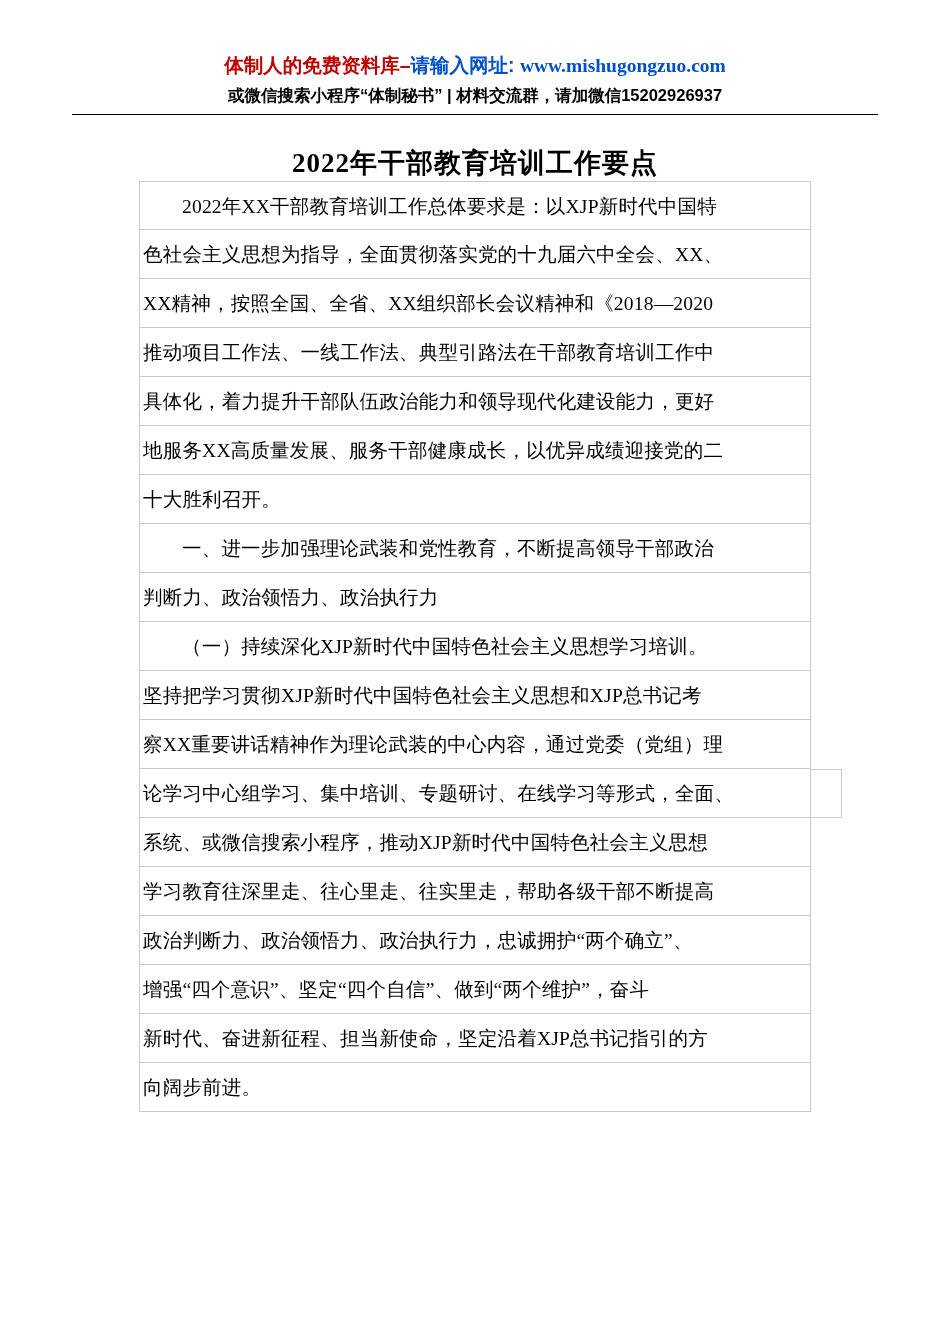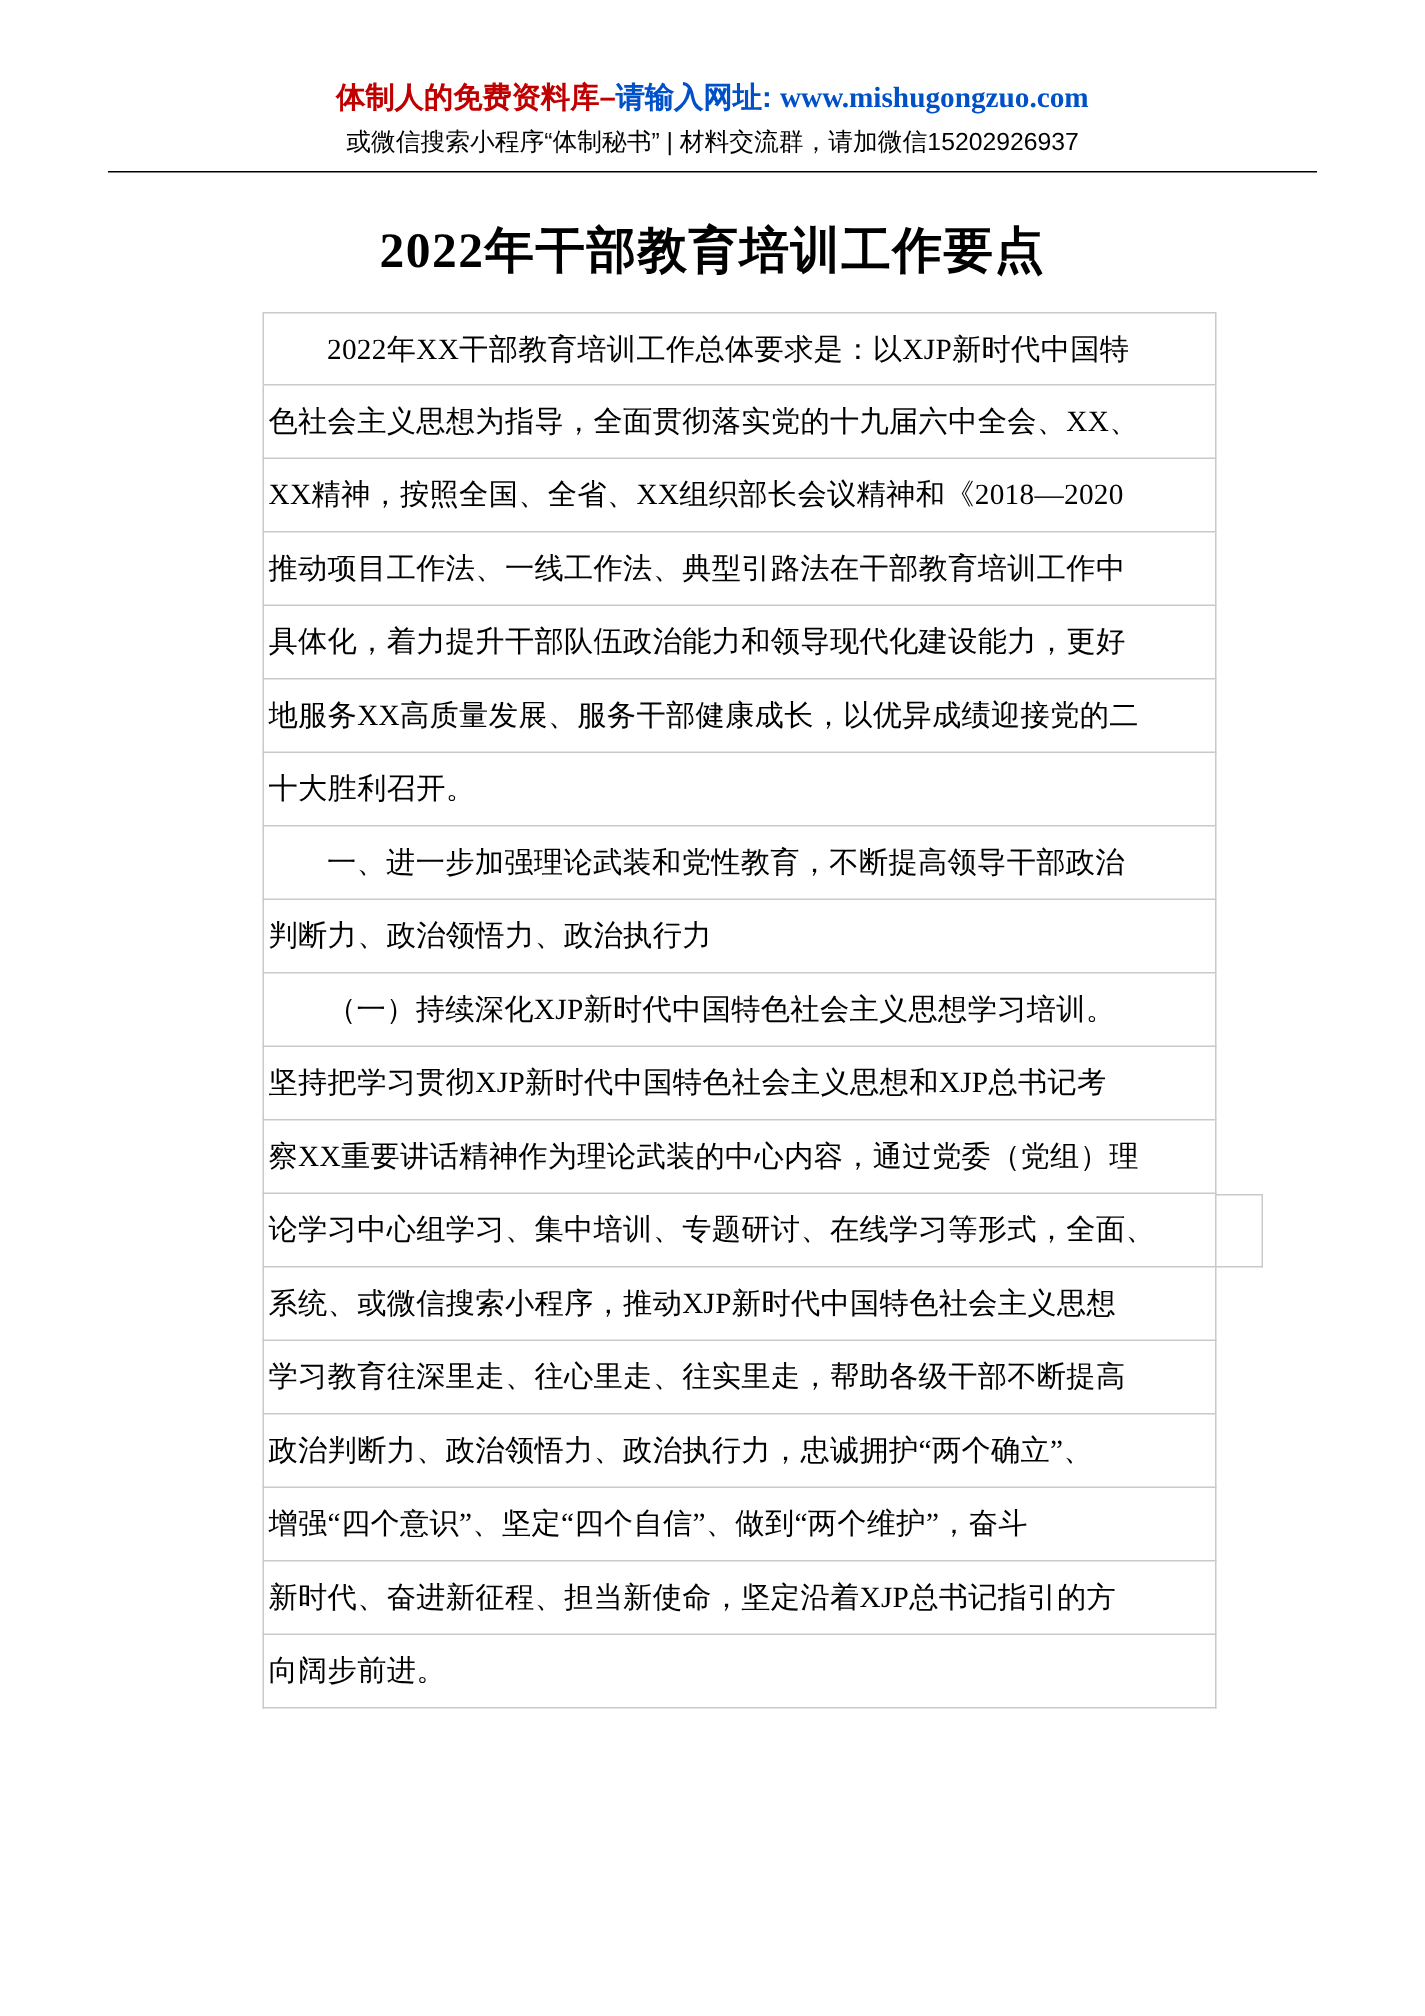--- a/index.html
+++ b/index.html
@@ -44,41 +44,40 @@
   }
   .banner-line1 .label-blue {
     color: #0050c8;
   }
   .banner-line1 .url-blue {
     color: #0050c8;
     font-family: "Liberation Serif", serif;
   }
   .banner-line2 {
     font-size: 16.5px;
-    font-weight: normal;
+    font-weight: bold;
     line-height: 1.4;
     margin-top: 5px;
     color: #000000;
     font-family: "Liberation Sans", sans-serif;
     white-space: nowrap;
   }
   .banner-rule {
     margin: 7px auto 0 auto;
     width: 806px;
     border-top: 1.6px solid #000;
   }
 
   
   .doc-title {
     text-align: center;
-    font-size: 33px;
+    font-size: 27px;
     font-weight: bold;
     letter-spacing: 1px;
     margin-top: 30px;
-    margin-bottom: 18px;
     font-family: "Liberation Serif", serif;
   }
 
   
   .body-block {
     position: relative;
     margin: 0 auto;
     width: 672px;
     box-sizing: border-box;
   }
@@ -89,21 +88,20 @@
     line-height: 49px;
     font-size: 19.5px;
     letter-spacing: 0.2px;
     white-space: nowrap;
     border-bottom: 1px solid #c9c9c9;
     border-left: 1px solid #c9c9c9;
     border-right: 1px solid #c9c9c9;
     padding-left: 3px;
     padding-right: 2px;
     overflow: visible;
-    margin-left: 36px;
   }
   .line.first {
     border-top: 1px solid #c9c9c9;
   }
   .line.indent {
     text-indent: 39px;
   }
   
   .notch {
     position: absolute;

